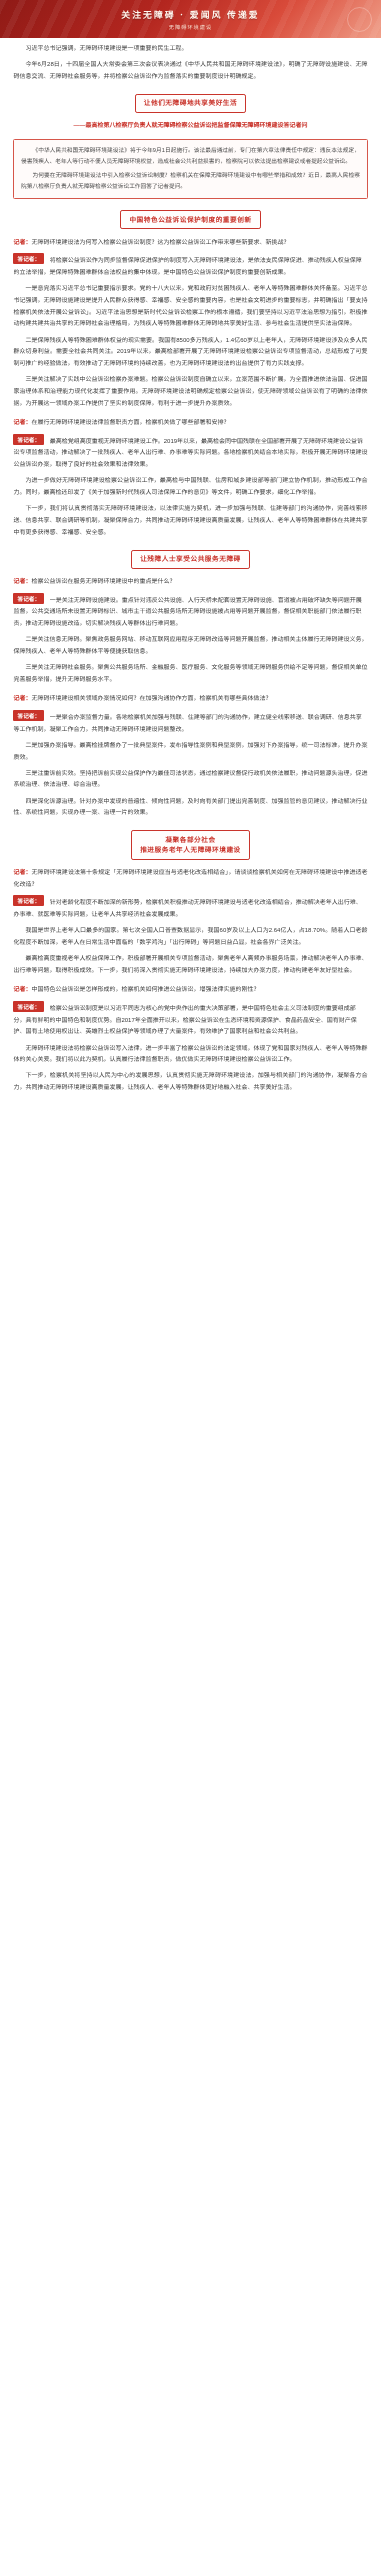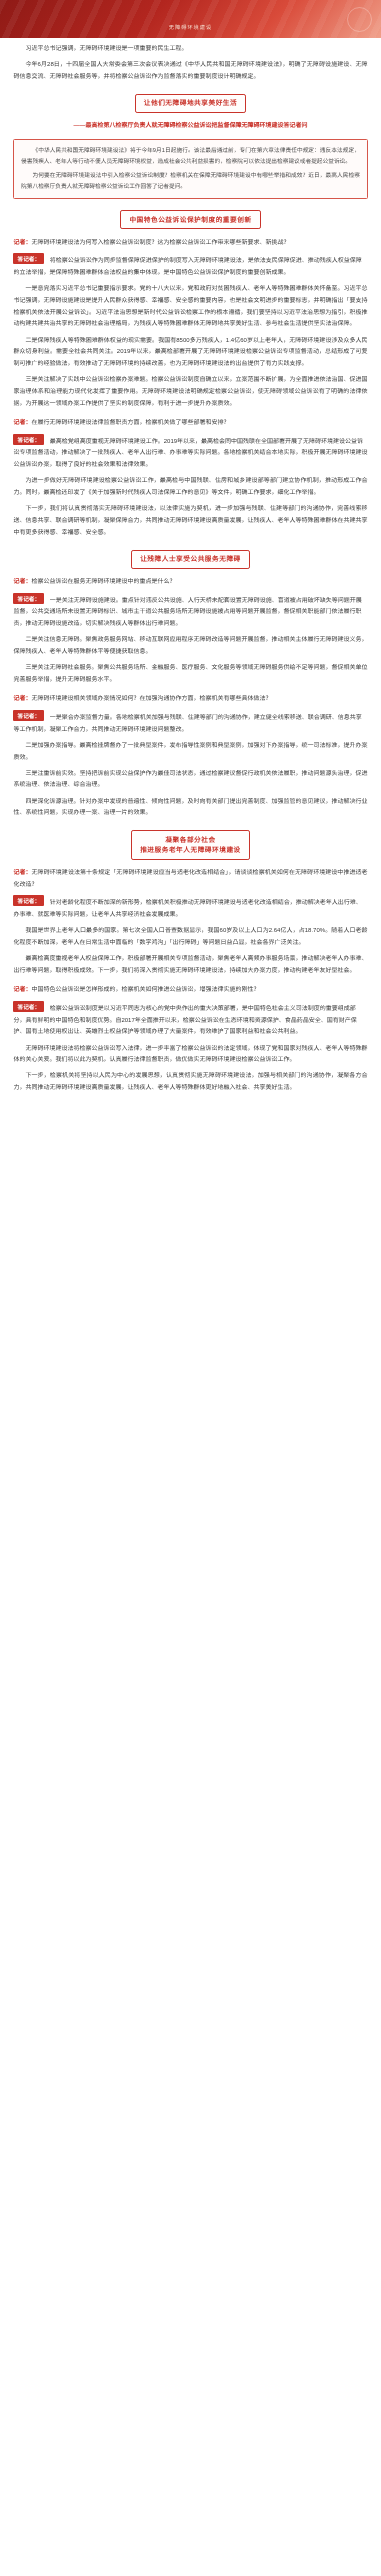--- a/index.html
+++ b/index.html
@@ -166,20 +166,21 @@
   
   .spacer { height: 4.1px; }
 </style>
 </head>
 <body>
 
 <div class="page">
 
   <div class="banner">
     <div class="stripe"></div>
+    <div class="bigtitle">关注无障碍 · 爱闻风 传递爱</div>
     <div class="subtitle">无障碍环境建设</div>
     <div class="banner-seal"></div>
   </div>
 
   <div class="content">
 
     <p class="para">习近平总书记强调，无障碍环境建设是一项重要的民生工程。</p>
     <p class="para">今年6月28日，十四届全国人大常委会第三次会议表决通过《中华人民共和国无障碍环境建设法》，明确了无障碍设施建设、无障碍信息交流、无障碍社会服务等，并将检察公益诉讼作为监督落实的重要制度设计明确规定。</p>
 
     <div class="pill-wrap">

